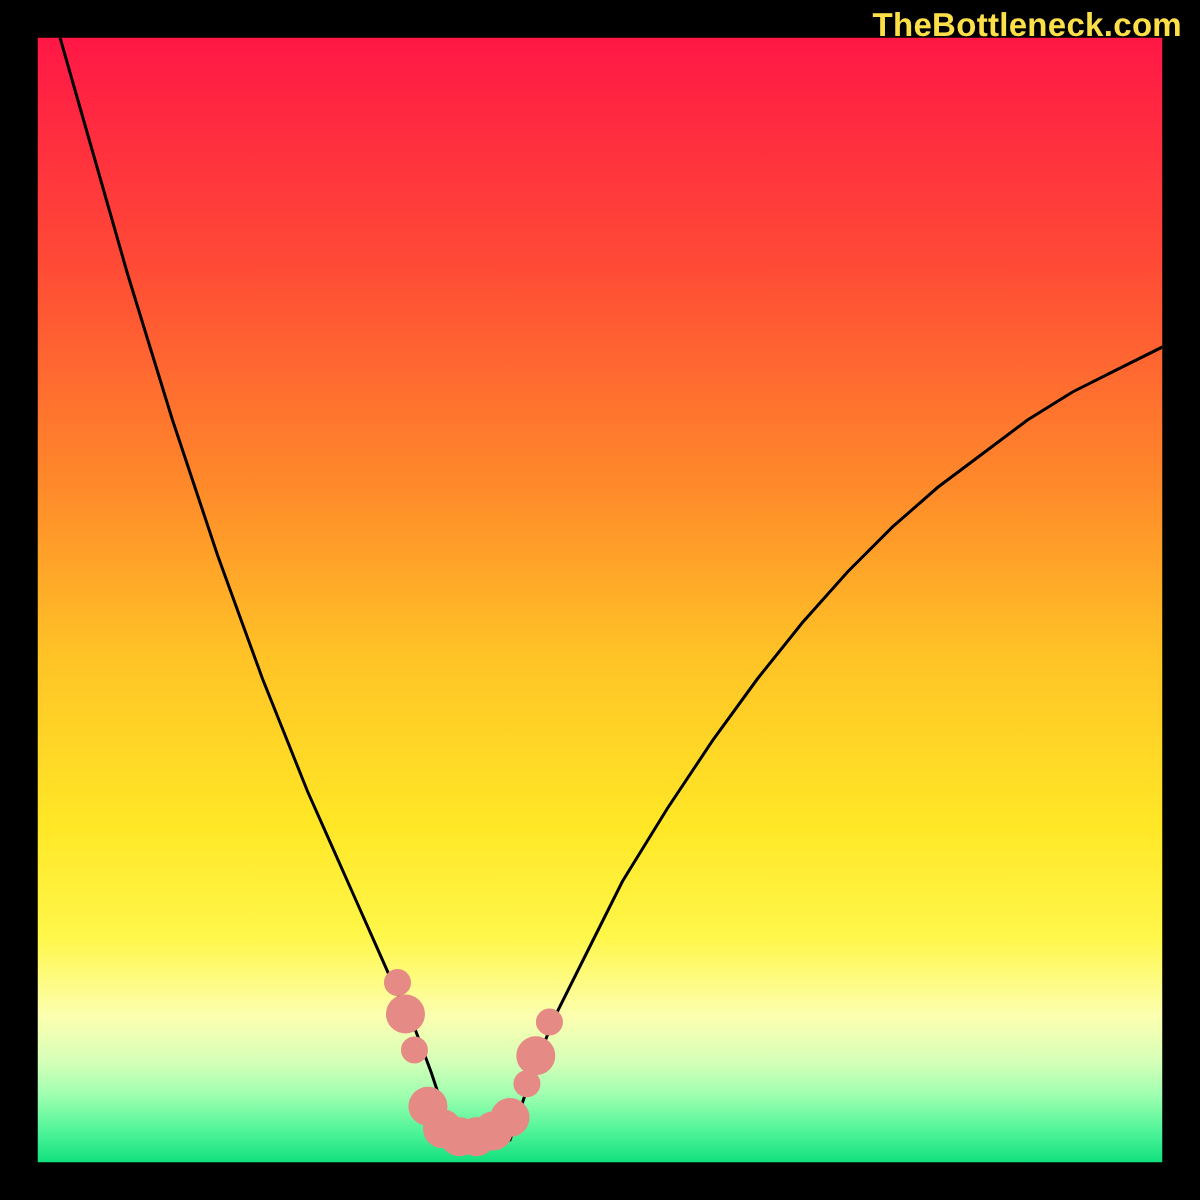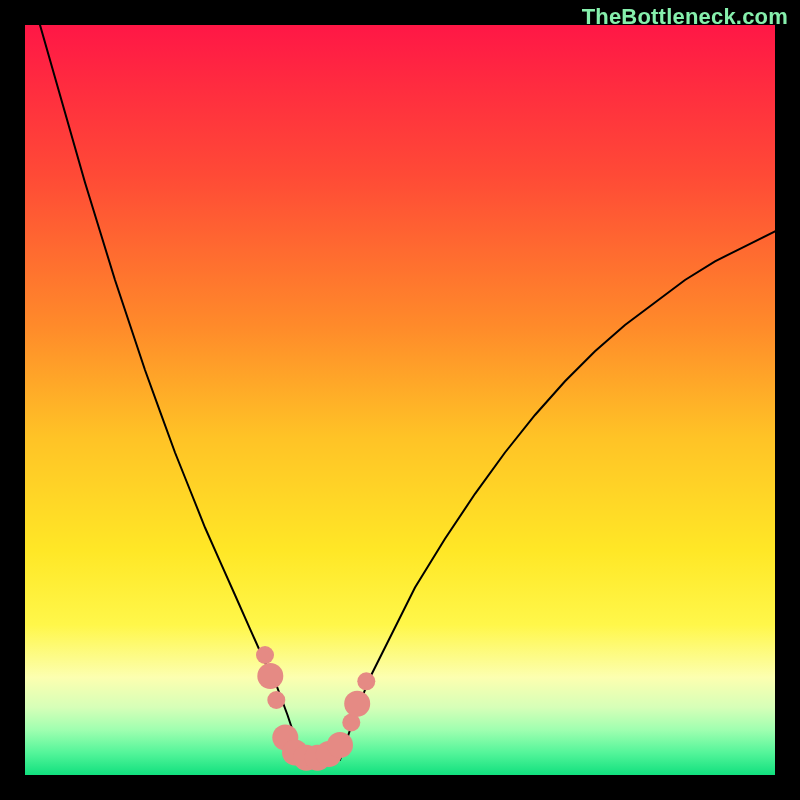--- a/index.html
+++ b/index.html
@@ -20,21 +20,21 @@
     position: absolute;
     left: 25px;
     top: 25px;
     width: 750px;
     height: 750px;
   }
   .watermark {
     position: absolute;
     top: 4px;
     right: 12px;
-    color: #86efac;
+    color: #fde047;
     font-size: 22px;
     font-weight: bold;
     letter-spacing: 0.2px;
     text-align: center;
   }
   svg {
     display: block;
   }
 </style>
 </head>

